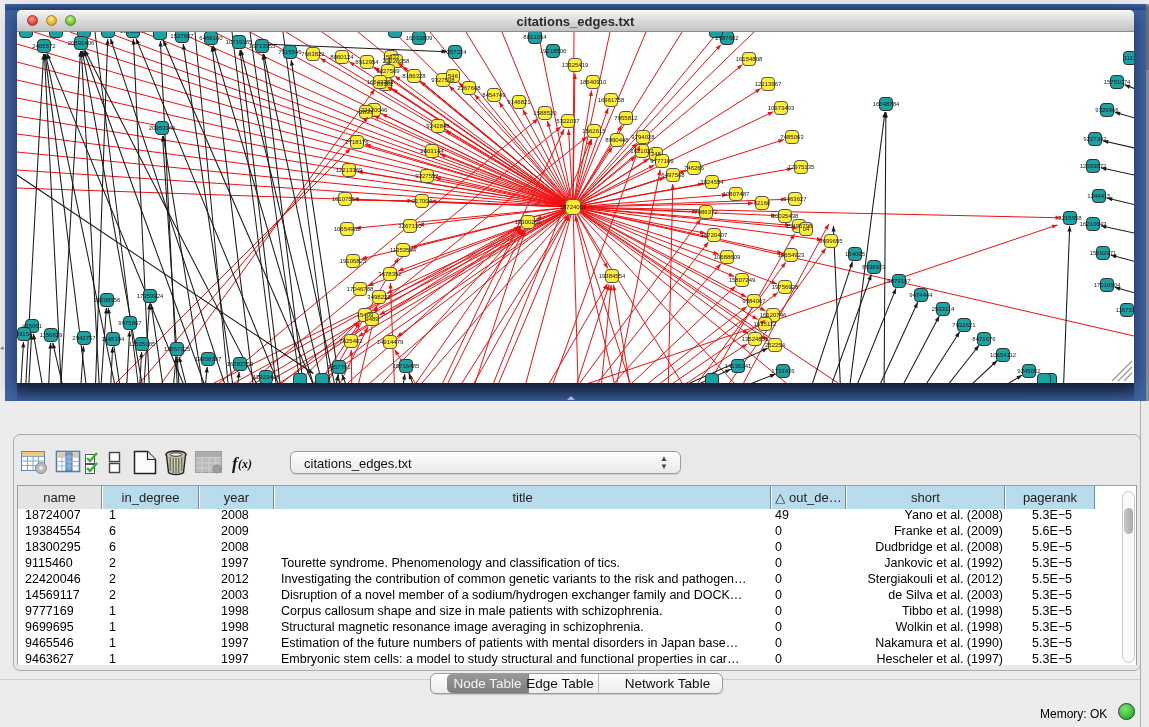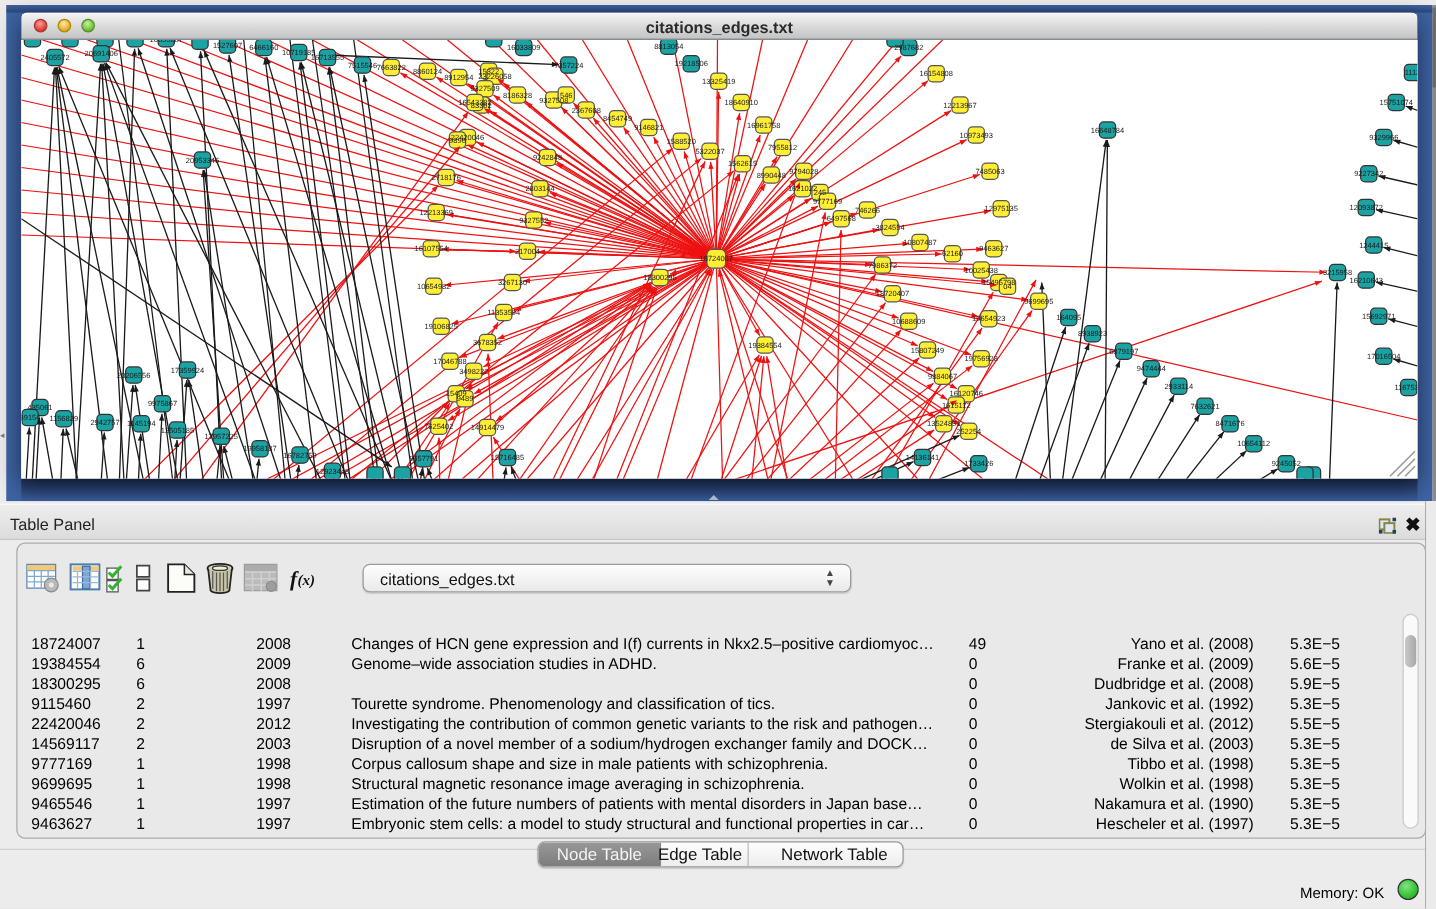--- a/index.html
+++ b/index.html
@@ -42,29 +42,29 @@
 .hcell{position:absolute;top:0;height:23px;background:#b9dcec;border-right:1px solid #6b8ea0;font-size:13px;color:#222;text-align:center;line-height:23px}
 #h-name{left:0;width:84px;background:#e4e4e4;border-right:1px solid #8a8a8a}
 #h-deg{left:85px;width:96px}
 #h-year{left:182px;width:74px}
 #h-title{left:257px;width:496px}
 #h-od{left:754px;width:74px}
 #h-short{left:829px;width:158px}
 #h-pr{left:988px;width:89px}
 .trow{position:absolute;left:0;width:1149px;height:16px;font-size:12.5px;color:#000;white-space:nowrap}
 .trow span{position:absolute;top:1px}
-.c-name{left:25px}.c-deg{left:109px}.c-year{left:205px}.c-title{left:281px}
+.c-name{left:25px}.c-deg{left:109px}.c-year{left:221px}.c-title{left:281px}
 .c-od{left:775px}.c-short{left:844px;width:159px;text-align:right}.c-pr{left:1032px}
 #vsb{position:absolute;left:1108px;top:56px;width:13px;height:172px;background:#fafafa;border:1px solid #c9c9c9;border-radius:7px}
 #vsb .th{position:absolute;left:1px;top:16px;width:9px;height:26px;background:linear-gradient(90deg,#c9c9c9,#a8a8a8);border-radius:5px}
 
 #tabline{position:absolute;left:0;top:278px;width:1149px;height:1px;background:#cfcfcf}
 #tabs{position:absolute;left:430px;top:272px;width:293px;height:21px;border:1px solid #9a9a9a;border-radius:6px;background:linear-gradient(#fdfdfd,#ededed);box-shadow:0 1px 1px rgba(0,0,0,.15)}
 #tabs .seg{position:absolute;top:0;height:19px;font-size:13.5px;line-height:19px;text-align:center;color:#111}
-#seg1{left:0;width:98px;background:linear-gradient(#989898,#7d7d7d);color:#f4f4f4 !important;border-radius:5px 0 0 5px;border-right:1px solid #888}
+#seg1{left:16px;width:82px;background:linear-gradient(#989898,#7d7d7d);color:#f4f4f4 !important;border-radius:5px 0 0 5px;border-right:1px solid #888}
 #seg2{left:91px;width:77px;border-right:1px solid #bbb}
 #seg3{left:181px;width:111px}
 
 #mem{position:absolute;left:1040px;top:306px;font-size:12px;color:#000000}
 #memdot{position:absolute;left:1118px;top:302px;width:17px;height:17px;border-radius:9px;background:radial-gradient(circle at 6px 5px,#7fe57f,#2fbf2f 65%,#1d9a1d);border:1.5px solid #333}
 #rline{position:absolute;left:1140px;top:0;width:1px;height:326px;background:#adadad}
 #rpane{position:absolute;left:1141px;top:0;width:8px;height:326px;background:#ebebeb}
 </style></head><body>
 <div id="stage">
 
@@ -801,31 +801,20 @@
 <line x1="1107" y1="349" x2="1115" y2="341" stroke="#999" stroke-width="1.3"></line>
 </svg>
       </div>
   </div>
   <div id="shadowstrip" class="abs"></div>
   <div id="topstrip" class="abs"></div>
   <div id="divarrow" class="abs"></div>
   <div id="leftarrow" class="abs">◂</div>
 
   <div id="bottom" class="abs">
-    <div id="tphead">
-        <span class="t">Table Panel</span>
-      <svg id="floaticon" width="14" height="13">
-          <rect x="0.5" y="1.5" width="8" height="8" fill="#dce9f5" stroke="#8a8540" stroke-width="1.6"></rect>
-          <rect x="4.5" y="4.5" width="8" height="8" fill="#dce9f5" stroke="#8a8540" stroke-width="1.6"></rect>
-          <rect x="11" y="0" width="3" height="3" fill="#1c3f6e"></rect>
-          <rect x="0" y="10" width="3" height="3" fill="#1c3f6e"></rect>
-          <rect x="11" y="10" width="3" height="3" fill="#1c3f6e"></rect>
-        </svg>
-      <span id="closex">✖</span>
-    </div>
     <div id="container">
       <svg id="tbico" width="270" height="36">
 
         <g transform="translate(7,1)">
           <rect x="0.5" y="0.5" width="23" height="19" fill="#fff" stroke="#5f87b0"></rect>
           <rect x="1" y="1" width="22" height="4" fill="#f0c97a"></rect>
           <path d="M1 5.5h22M1 10h22M1 14.5h22M6.5 5v14M12 5v14M17.5 5v14" stroke="#7fa8cc" stroke-width="1" fill="none"></path>
           <circle cx="20" cy="17" r="5.5" fill="#b9b9b9" stroke="#8a8a8a"></circle>
           <circle cx="20" cy="17" r="2" fill="#e9e9e9"></circle>
         </g>
@@ -867,39 +856,46 @@
           <circle cx="22" cy="18" r="4" fill="#9b9b9b" stroke="#888"></circle>
         </g>
 
         <text x="218" y="19" font-family="Liberation Serif,serif" font-style="italic" font-weight="bold" font-size="17" fill="#111">f</text>
         <text x="224" y="18" font-family="Liberation Serif,serif" font-style="italic" font-weight="bold" font-size="12" fill="#111">(x)</text>
       </svg>
       <div id="combo">
           <span class="t">citations_edges.txt</span>
         <span class="ar">▲<br>▼</span>
         </div>
+      <div id="tablewrap">
+        <div class="hcell" id="h-name">name</div>
+        <div class="hcell" id="h-deg">in_degree</div>
+        <div class="hcell" id="h-year">year</div>
+        <div class="hcell" id="h-title">title</div>
+        <div class="hcell" id="h-od">△ out_de…</div>
+        <div class="hcell" id="h-short">short</div>
+        <div class="hcell" id="h-pr">pagerank</div>
+      </div>
       <div id="vsb">
           <div class="th"></div>
         </div>
     </div>
     <div id="rowlayer" class="abs" style="left:0;top:-401px;width:1149px;height:727px;pointer-events:none">
 <div class="trow" style="top:507px">
 <span class="c-name">18724007</span>
           <span class="c-deg">1</span>
           <span class="c-year">2008</span>
-<span class="c-title">Changes of HCN gene expression and I(f) currents in Nkx2.5–positive cardiomyoc…</span>
           <span class="c-od">49</span>
           <span class="c-short">Yano et al. (2008)</span>
 <span class="c-pr">5.3E−5</span>
         </div>
 <div class="trow" style="top:523px">
 <span class="c-name">19384554</span>
           <span class="c-deg">6</span>
           <span class="c-year">2009</span>
-<span class="c-title">Genome–wide association studies in ADHD.</span>
           <span class="c-od">0</span>
           <span class="c-short">Franke et al. (2009)</span>
 <span class="c-pr">5.6E−5</span>
         </div>
 <div class="trow" style="top:539px">
 <span class="c-name">18300295</span>
           <span class="c-deg">6</span>
           <span class="c-year">2008</span>
           <span class="c-od">0</span>
           <span class="c-short">Dudbridge et al. (2008)</span>

